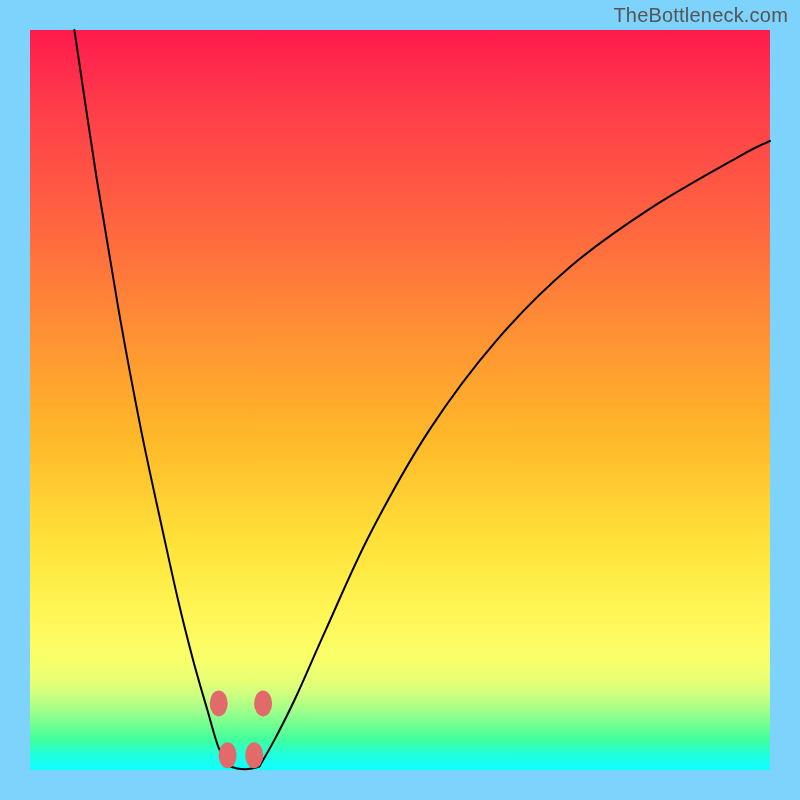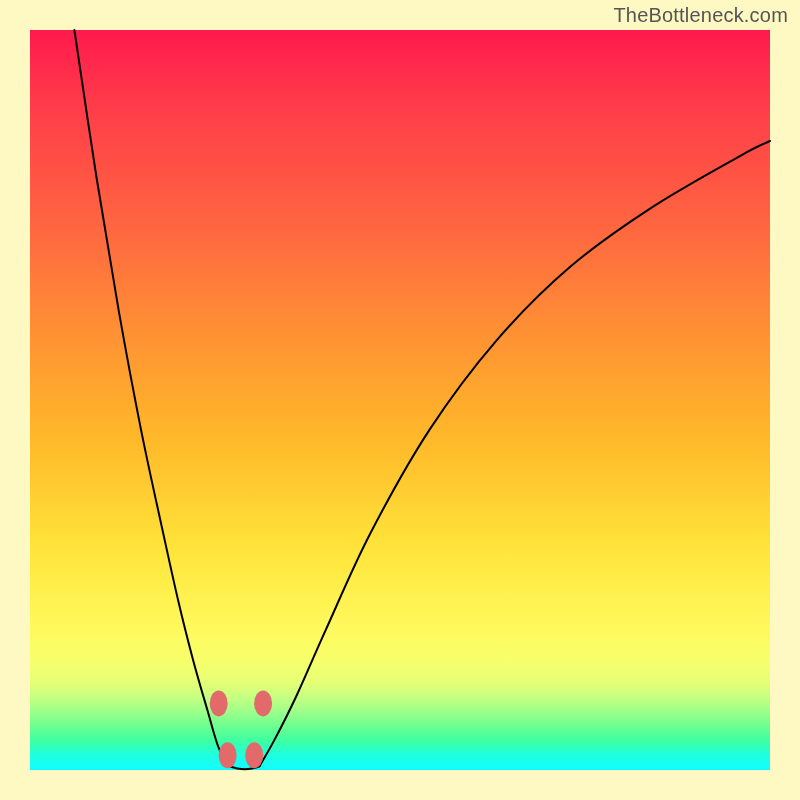--- a/index.html
+++ b/index.html
@@ -10,21 +10,21 @@
     background: #000;
     overflow: hidden;
     font-family: Arial, Helvetica, sans-serif;
   }
   .frame {
     position: absolute;
     left: 0;
     top: 0;
     width: 800px;
     height: 800px;
-    background: #fef9c3;
+    background: #7dd3fc;
   }
   .plot {
     position: absolute;
     left: 30px;
     top: 30px;
     width: 740px;
     height: 740px;
     
     background: linear-gradient(
       to bottom,

